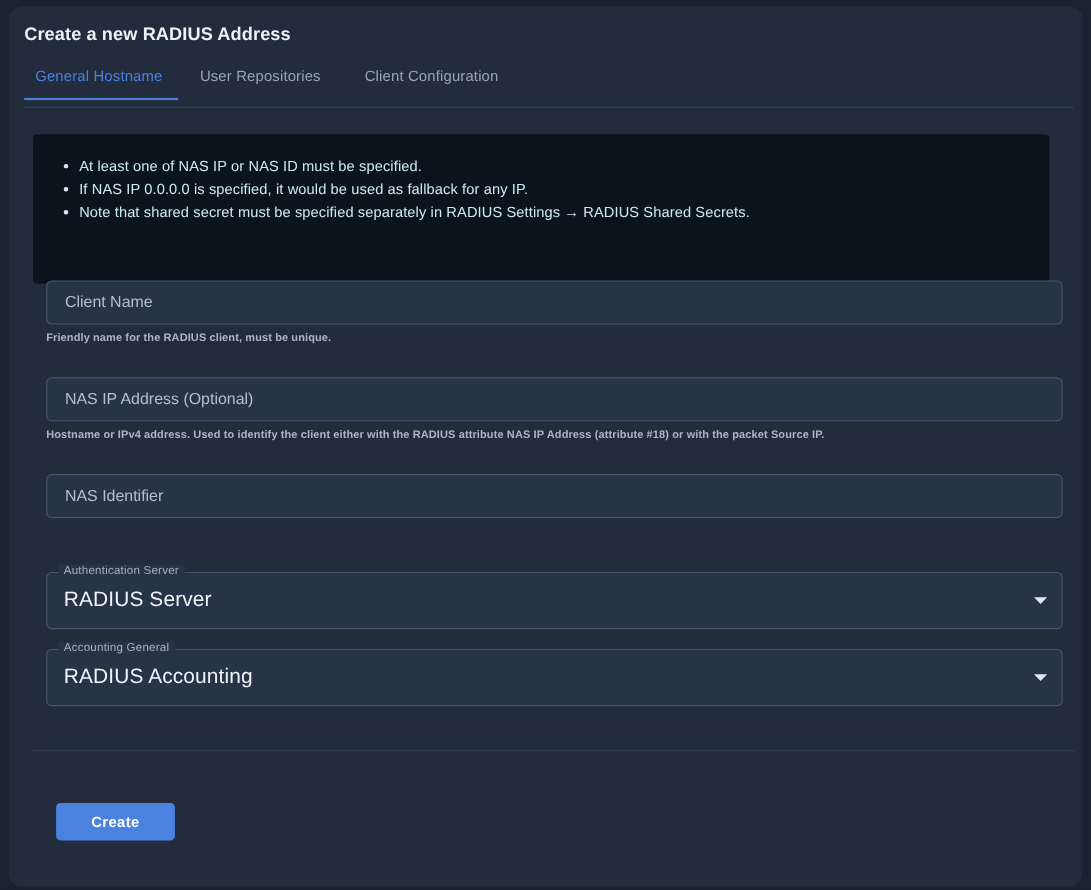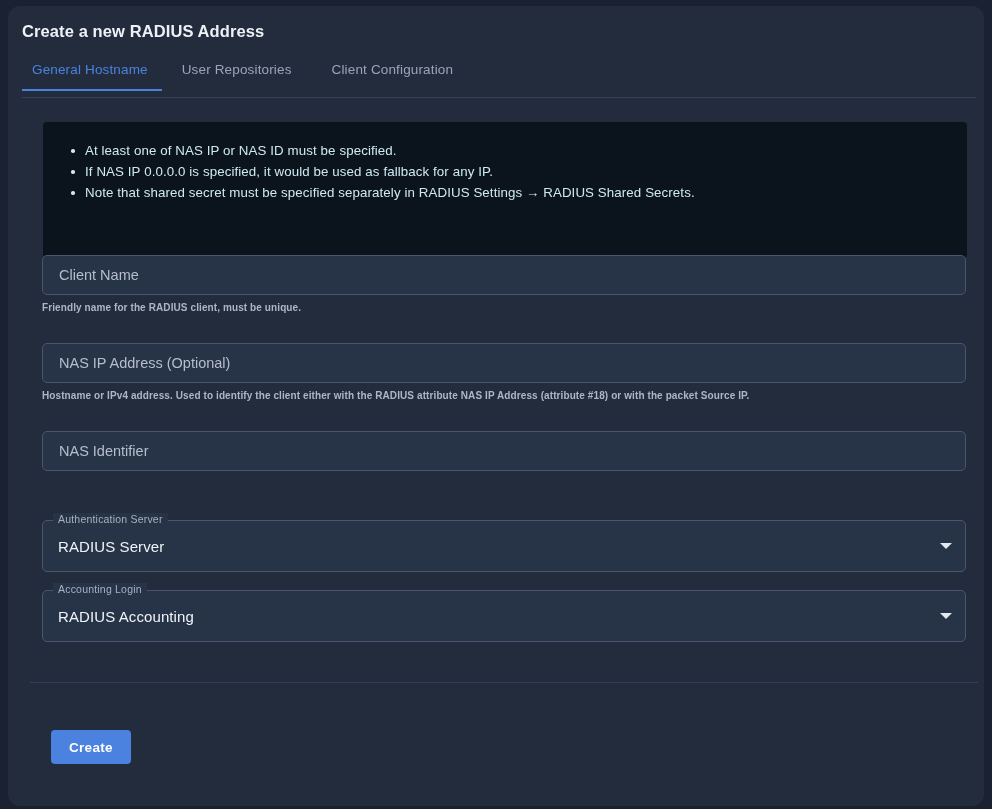--- a/index.html
+++ b/index.html
@@ -62,21 +62,21 @@
     content: "";
     position: absolute;
     left: 0; right: 0; bottom: -1px;
     height: 2px;
     background: #4b82e0;
   }
 
   
   .info-banner {
     position: absolute;
-    left: 35px;
+    left: 22px;
     top: 116px;
     width: 924px;
     height: 136px;
     background: #0b141c;
     border-radius: 4px;
     padding: 18px 20px;
   }
   .info-banner ul {
     list-style: none;
     margin-left: 22px;
@@ -148,21 +148,21 @@
     line-height: 13px;
     text-align: right;
   }
   .select-value {
     position: absolute;
     left: 16px;
     top: 0;
     height: 100%;
     display: flex;
     align-items: center;
-    font-size: 15px;
+    font-size: 19px;
     color: #f0f3f8;
     letter-spacing: 0.1px;
   }
   .select-caret {
     position: absolute;
     right: 14px;
     top: 50%;
     transform: translateY(-50%);
     width: 0; height: 0;
     border-left: 6px solid transparent;
@@ -177,21 +177,21 @@
     top: 676px;
     width: 948px;
     height: 1px;
     background: #333e53;
   }
   .create-button {
     position: absolute;
     left: 43px;
     top: 724px;
     height: 34px;
-    padding: 0 18px;
+    padding: 0 32px;
     background: #4b82e0;
     color: #ffffff;
     border: none;
     border-radius: 4px;
     font-size: 13.5px;
     font-weight: bold;
     font-family: "Liberation Sans", sans-serif;
     letter-spacing: 0.3px;
     cursor: pointer;
   }
@@ -233,21 +233,21 @@
 
   <div class="select-block" style="top:514px;">
     <div class="select-box"></div>
     <div class="select-notch">Authentication Server</div>
     <div class="select-value">RADIUS Server</div>
     <div class="select-caret"></div>
   </div>
 
   <div class="select-block" style="top:584px;">
     <div class="select-box"></div>
-    <div class="select-notch">Accounting Login</div>
+    <div class="select-notch">Accounting General</div>
     <div class="select-value">RADIUS Accounting</div>
     <div class="select-caret"></div>
   </div>
 
   <div class="divider"></div>
 
   <button class="create-button">Create</button>
 
 </div>
 

